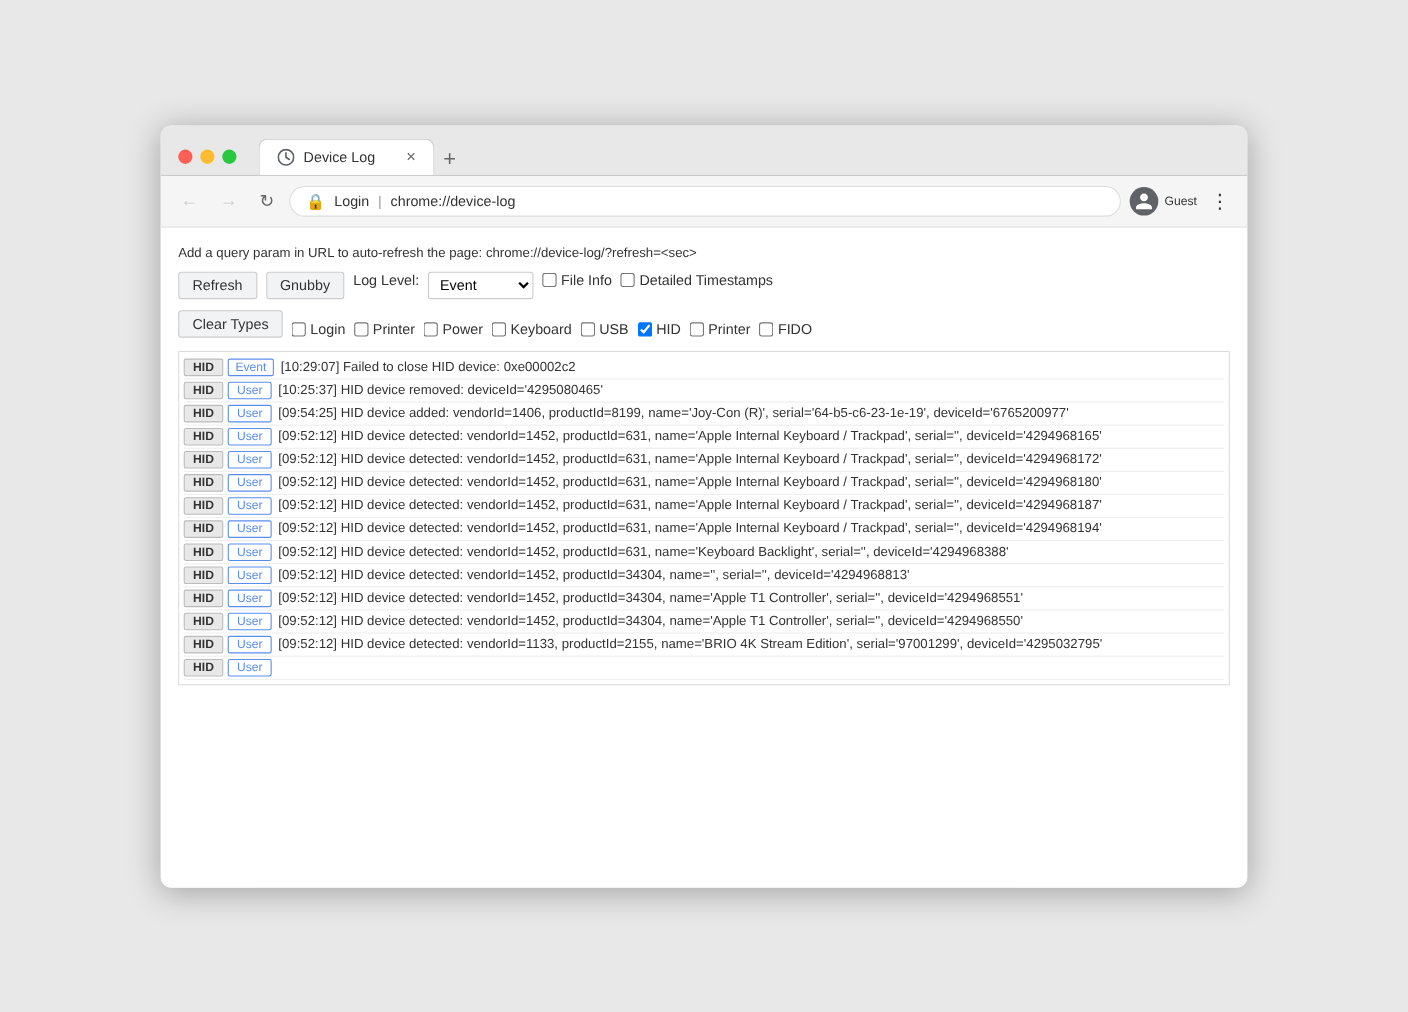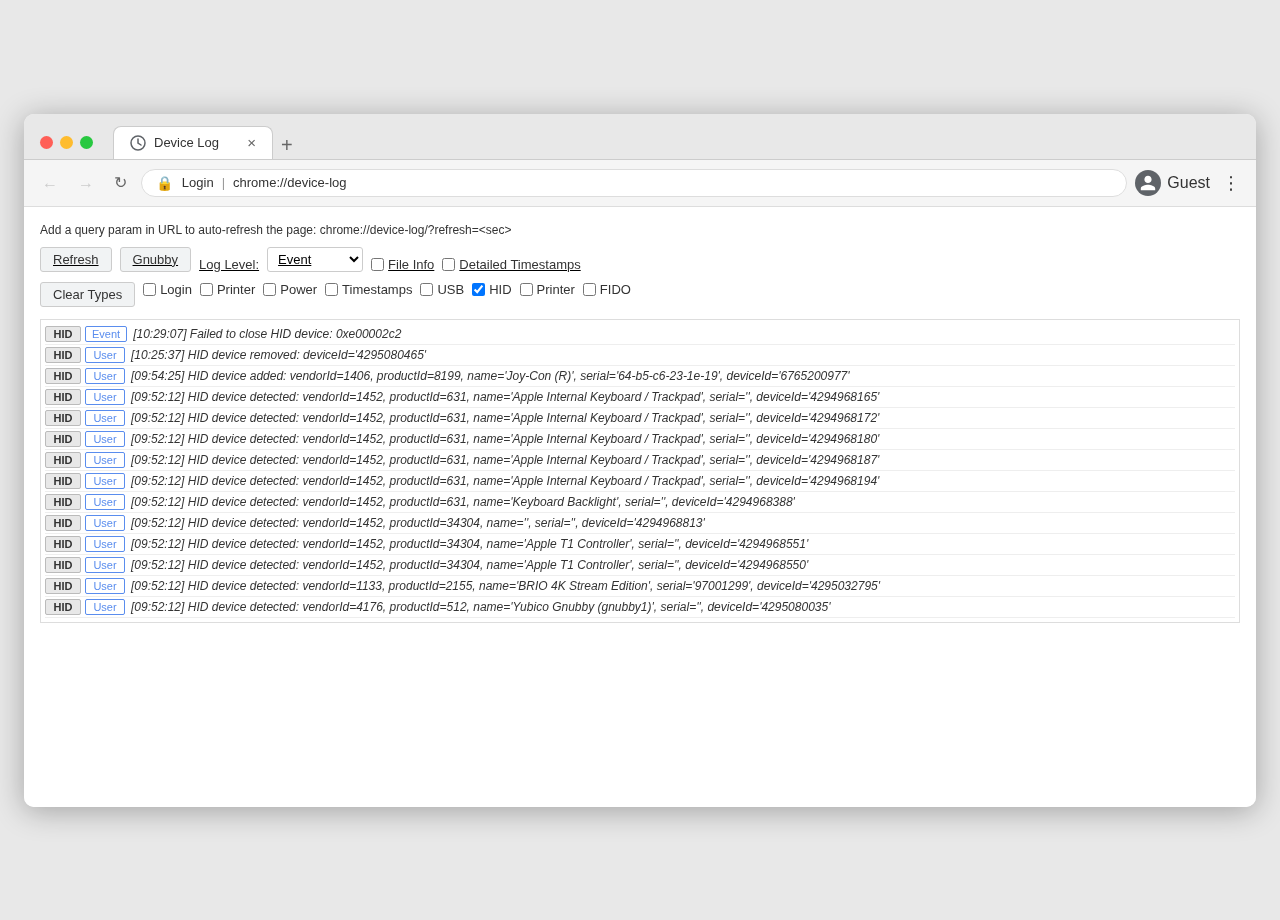--- a/index.html
+++ b/index.html
@@ -6,21 +6,21 @@
     body {
       background: #e8e8e8;
       font-family: -apple-system, BlinkMacSystemFont, 'Segoe UI', sans-serif;
       display: flex;
       justify-content: center;
       align-items: center;
       min-height: 100vh;
       padding: 20px;
     }
     .browser-window {
-      width: 1232px;
+      width: 988px;
       background: #f5f5f5;
       border-radius: 10px;
       box-shadow: 0 4px 30px rgba(0,0,0,0.3);
       overflow: hidden;
     }
     .title-bar {
       background: #e8e8e8;
       padding: 12px 16px 0 16px;
       display: flex;
       align-items: center;
@@ -120,21 +120,21 @@
       align-items: center;
       gap: 8px;
     }
     .guest-btn {
       display: flex;
       align-items: center;
       gap: 6px;
       background: none;
       border: none;
       cursor: pointer;
-      font-size: 16px;
+      font-size: 11px;
       color: #333;
     }
     .guest-avatar {
       width: 26px;
       height: 26px;
       border-radius: 50%;
       background: #5f6368;
       display: flex;
       align-items: center;
       justify-content: center;
@@ -154,25 +154,24 @@
       padding: 16px;
       min-height: 600px;
     }
     .info-text {
       font-size: 12px;
       color: #333;
       margin-bottom: 10px;
     }
     .toolbar {
       display: flex;
-      align-items: flex-end;
+      align-items: flex-start;
       gap: 8px;
       margin-bottom: 10px;
       flex-wrap: wrap;
-      text-decoration: underline;
     }
     .btn {
       padding: 4px 12px;
       background: #f1f3f4;
       border: 1px solid #ccc;
       border-radius: 3px;
       font-size: 13px;
       cursor: pointer;
       color: #333;
     }
@@ -192,21 +191,21 @@
     .checkbox-label {
       display: flex;
       align-items: center;
       gap: 4px;
       font-size: 13px;
       color: #333;
       cursor: pointer;
     }
     .second-toolbar {
       display: flex;
-      align-items: flex-start;
+      align-items: flex-end;
       gap: 8px;
       margin-bottom: 12px;
       flex-wrap: wrap;
     }
     .log-row {
       display: flex;
       align-items: baseline;
       border-bottom: 1px solid #eee;
       padding: 2px 0;
     }
@@ -233,21 +232,20 @@
       min-width: 40px;
       text-align: center;
       margin-right: 6px;
       flex-shrink: 0;
       cursor: pointer;
     }
     .log-message {
       color: #333;
       font-size: 12px;
       flex: 1;
-      font-style: italic;
     }
     .log-container {
       border: 1px solid #ddd;
       padding: 4px;
     }
   </style>
 </head>
 <body>
 
 <div class="browser-window">
@@ -327,21 +325,21 @@
       <label class="checkbox-label">
         <input type="checkbox" style="">
         <span>Printer</span>
       </label>
       <label class="checkbox-label">
         <input type="checkbox" style="">
         <span>Power</span>
       </label>
       <label class="checkbox-label">
         <input type="checkbox" style="">
-        <span>Timestamps</span>
+        <span>Keyboard</span>
       </label>
       <label class="checkbox-label">
         <input type="checkbox" style="">
         <span>USB</span>
       </label>
       <label class="checkbox-label">
         <input type="checkbox" checked="" style="">
         <span>HID</span>
       </label>
       <label class="checkbox-label">
@@ -416,17 +414,16 @@
           <span class="log-message">[09:52:12] HID device detected: vendorId=1452, productId=34304, name='Apple T1 Controller', serial='', deviceId='4294968550'</span>
         </div>
         <div class="log-row">
           <span class="log-type-badge">HID</span>
           <span class="log-source-badge">User</span>
           <span class="log-message">[09:52:12] HID device detected: vendorId=1133, productId=2155, name='BRIO 4K Stream Edition', serial='97001299', deviceId='4295032795'</span>
         </div>
         <div class="log-row">
           <span class="log-type-badge">HID</span>
           <span class="log-source-badge">User</span>
-          <span class="log-message">[09:52:12] HID device detected: vendorId=4176, productId=512, name='Yubico Gnubby (gnubby1)', serial='', deviceId='4295080035'</span>
         </div>
       </div>
   </div>
 </div>
 
 </body></html>

